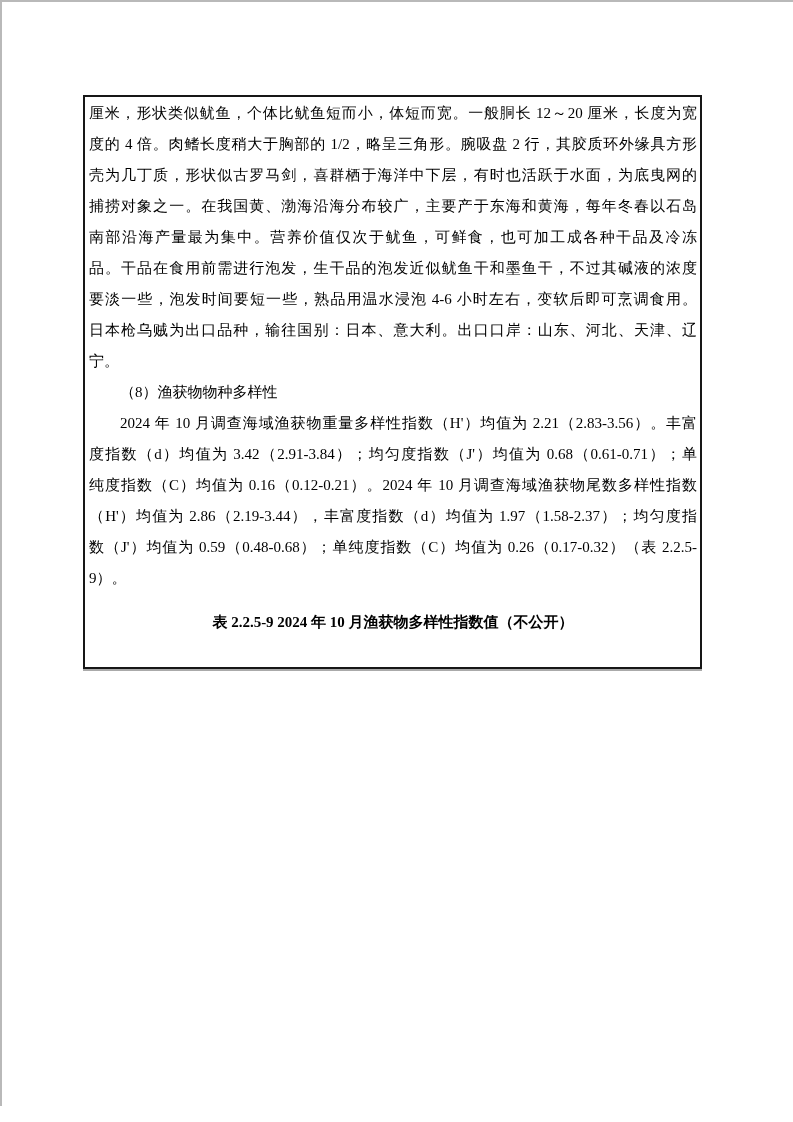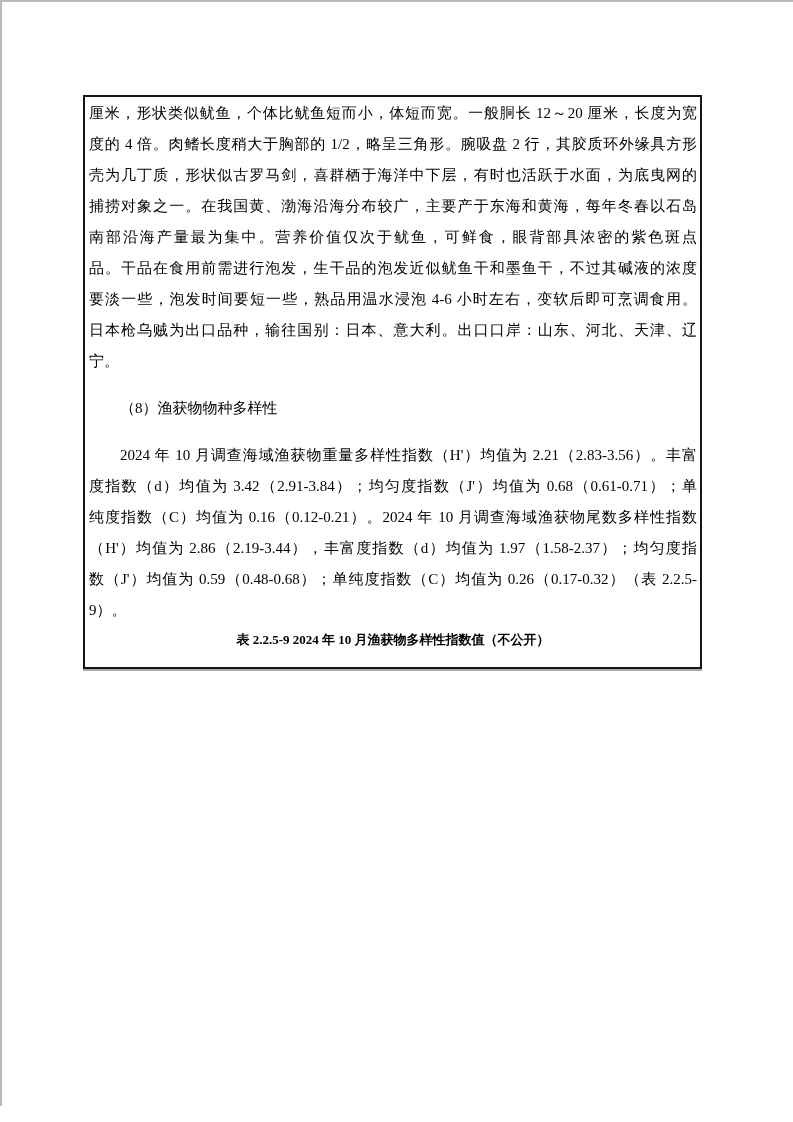--- a/index.html
+++ b/index.html
@@ -41,45 +41,44 @@
     white-space: nowrap;
     overflow: hidden;
     text-align: left;
   }
   .line.just {
     text-align: justify;
     text-align-last: justify;
   }
   .line.ind {
     padding-left: 31px;
-    margin-top: 16px;
   }
   .caption {
-    margin-top: 3px;
+    margin-top: 17px;
     height: 22px;
     line-height: 22px;
-    font-size: 13px;
+    font-size: 15px;
     font-weight: bold;
     text-align: center;
     white-space: nowrap;
   }
 </style>
 </head>
 <body>
 
 <div class="page">
   <div class="edge-top"></div>
   <div class="edge-left"></div>
 
   <div class="content-box">
     <div class="line just">厘米，形状类似鱿鱼，个体比鱿鱼短而小，体短而宽。一般胴长 12～20 厘米，长度为宽</div>
     <div class="line just">度的 4 倍。肉鳍长度稍大于胸部的 1/2，略呈三角形。腕吸盘 2 行，其胶质环外缘具方形</div>
     <div class="line just">壳为几丁质，形状似古罗马剑，喜群栖于海洋中下层，有时也活跃于水面，为底曳网的</div>
     <div class="line just">捕捞对象之一。在我国黄、渤海沿海分布较广，主要产于东海和黄海，每年冬春以石岛</div>
-    <div class="line just">南部沿海产量最为集中。营养价值仅次于鱿鱼，可鲜食，眼背部具浓密的紫色斑点</div>
+    <div class="line just">南部沿海产量最为集中。营养价值仅次于鱿鱼，可鲜食，也可加工成各种干品及冷冻</div>
     <div class="line just">品。干品在食用前需进行泡发，生干品的泡发近似鱿鱼干和墨鱼干，不过其碱液的浓度</div>
     <div class="line just">要淡一些，泡发时间要短一些，熟品用温水浸泡 4-6 小时左右，变软后即可烹调食用。</div>
     <div class="line just">日本枪乌贼为出口品种，输往国别：日本、意大利。出口口岸：山东、河北、天津、辽</div>
     <div class="line">宁。</div>
     <div class="line ind">（8）渔获物物种多样性</div>
     <div class="line ind just">2024 年 10 月调查海域渔获物重量多样性指数（H'）均值为 2.21（2.83-3.56）。丰富</div>
     <div class="line just">度指数（d）均值为 3.42（2.91-3.84）；均匀度指数（J'）均值为 0.68（0.61-0.71）；单</div>
     <div class="line just">纯度指数（C）均值为 0.16（0.12-0.21）。2024 年 10 月调查海域渔获物尾数多样性指数</div>
     <div class="line just">（H'）均值为 2.86（2.19-3.44），丰富度指数（d）均值为 1.97（1.58-2.37）；均匀度指</div>
     <div class="line just">数（J'）均值为 0.59（0.48-0.68）；单纯度指数（C）均值为 0.26（0.17-0.32）（表 2.2.5-</div>

